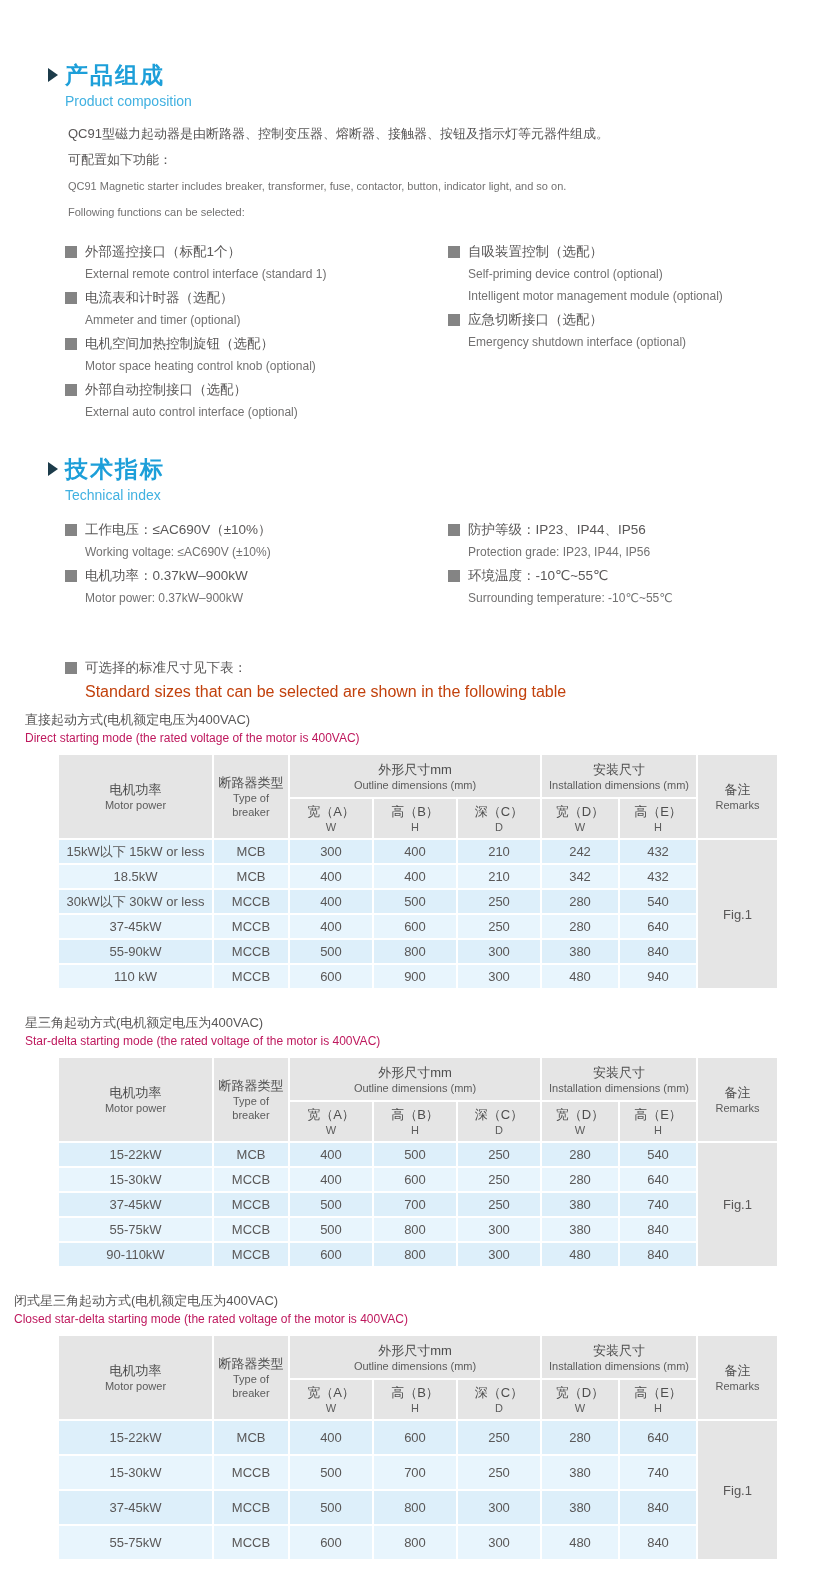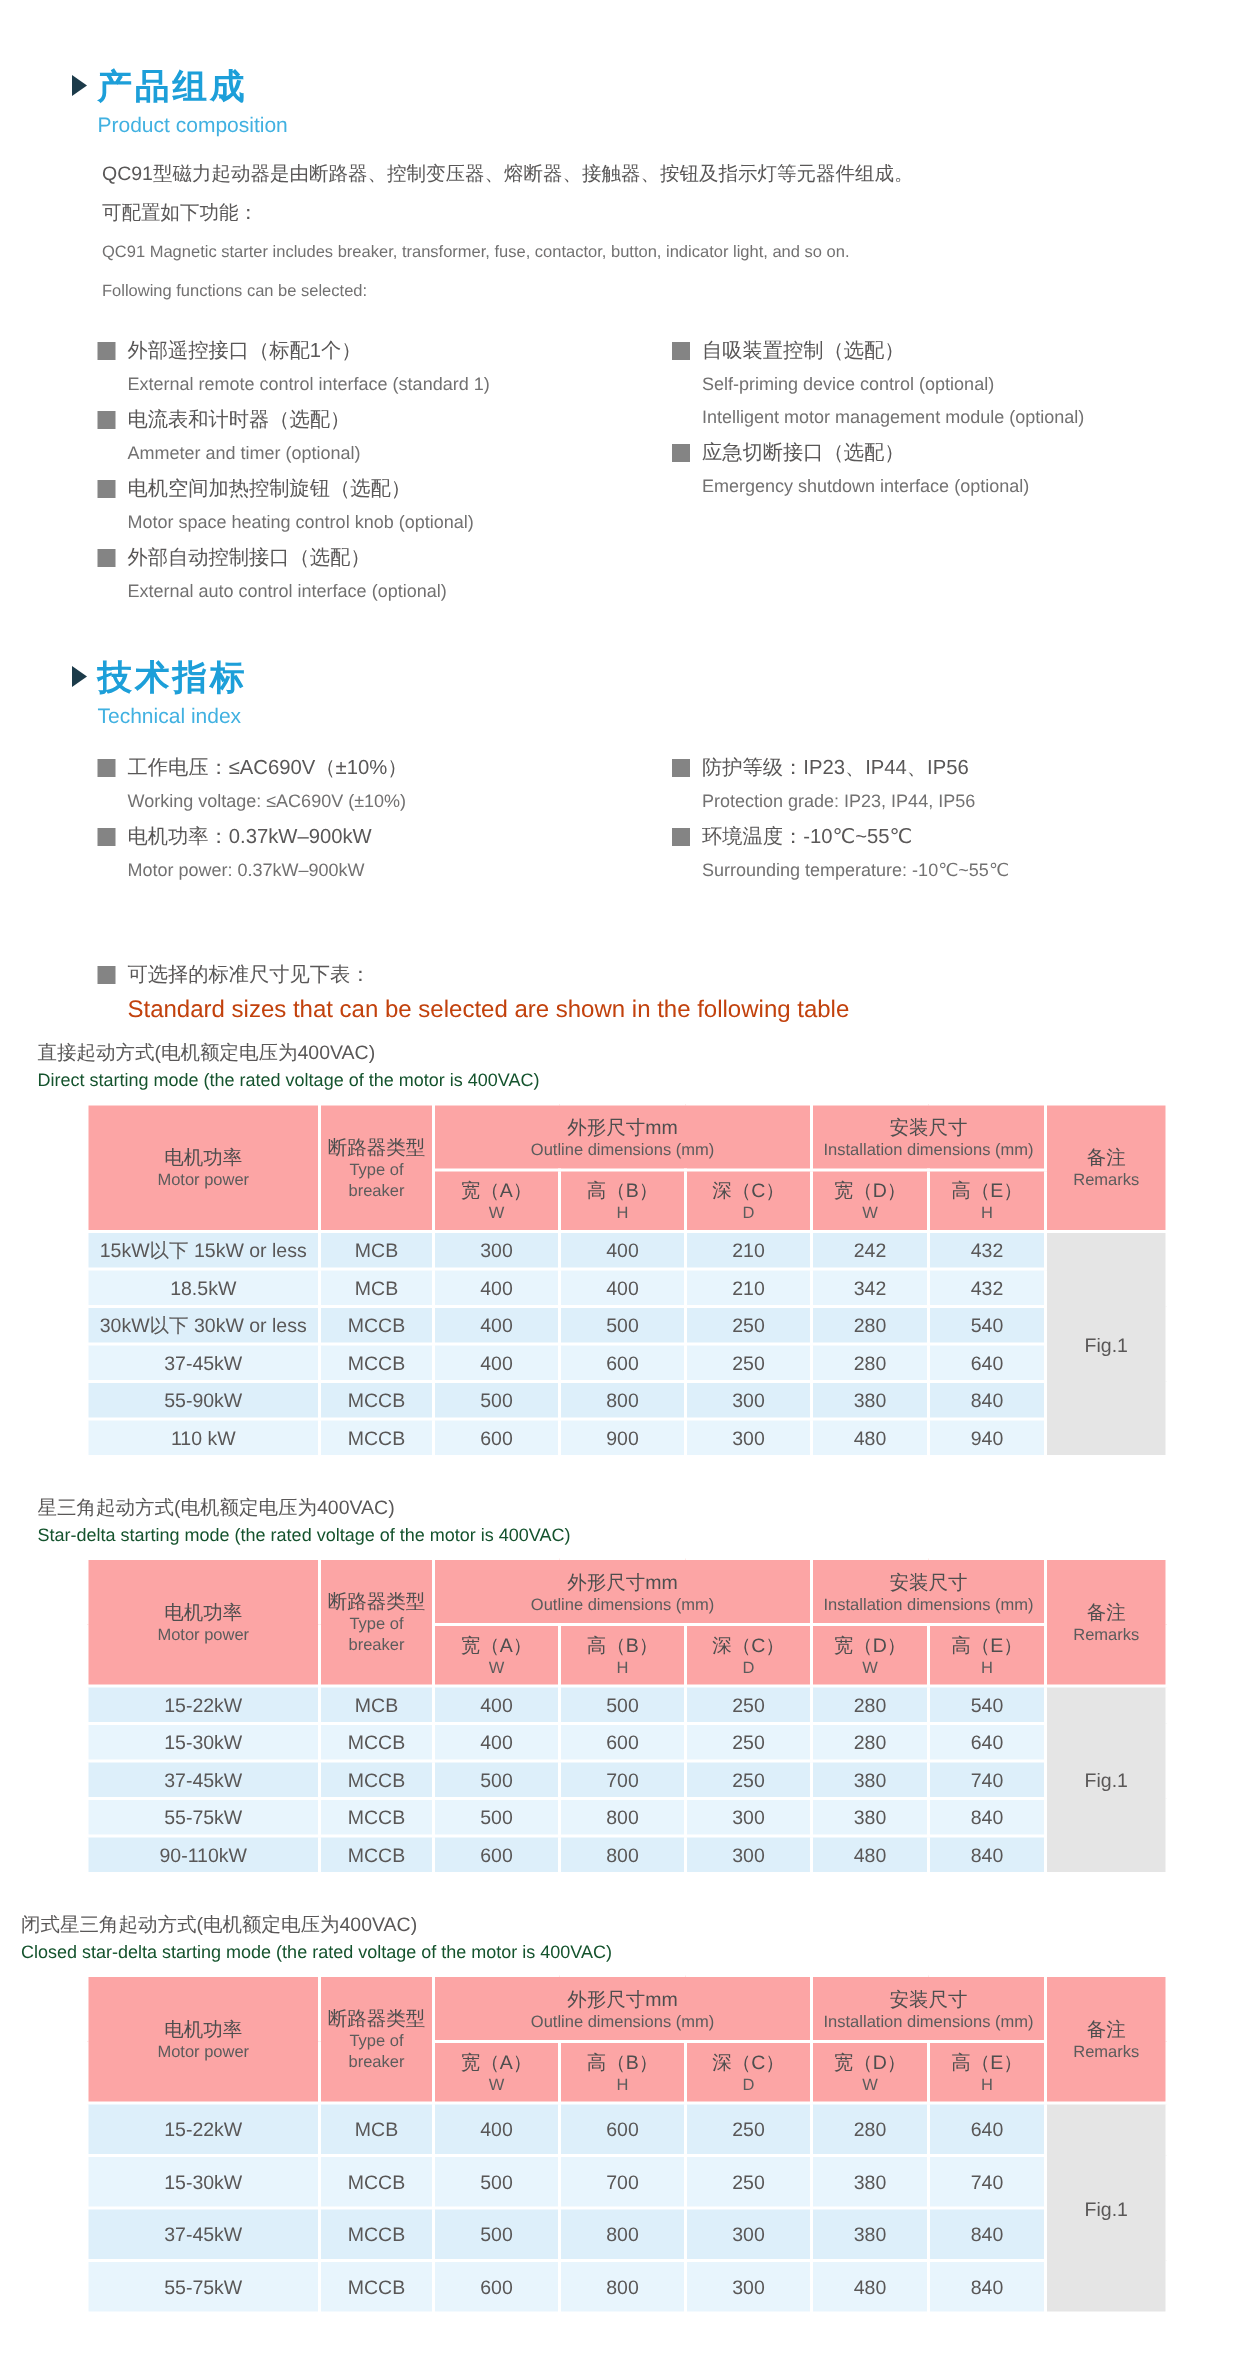--- a/index.html
+++ b/index.html
@@ -1,18 +1,18 @@
 <!DOCTYPE html>
 <html><head>
 <meta charset="utf-8">
 <style>
   * { margin:0; padding:0; box-sizing:border-box; }
   html,body { background:#ffffff; }
   body { font-family:"Liberation Sans","DejaVu Sans",sans-serif; color:#595757; }
-  .page { width:830px; height:1576px; background:#fff; overflow:hidden; position:relative; padding-top:45px; }
+  .page { width:830px; height:1576px; background:#fff; overflow:hidden; position:relative; padding-top:63px; }
 
   
   .sec-head { display:flex; align-items:center; margin-left:48px; }
   .tri { width:0; height:0; border-left:10px solid #1c3b4a; border-top:7px solid transparent; border-bottom:7px solid transparent; margin-right:7px; }
   .sec-title { font-size:23px; font-weight:bold; color:#1d9fd9; letter-spacing:2px; line-height:1.05; }
   .sec-sub { margin:6px 0 0 65px; font-size:14px; color:#41b1e1; }
 
   
   .intro { margin:12px 0 0 68px; }
   .intro p { line-height:26px; }
@@ -30,34 +30,34 @@
 
   .tech-section { margin-top:30px; }
 
   
   .note { margin:46px 0 0 65px; }
   .note-zh { display:flex; align-items:center; font-size:13.5px; color:#595757; height:17px; }
   .note-en { margin:7px 0 0 20px; font-size:16px; color:#c2410c; }
 
   
   .tcap-zh { margin:10px 0 0 25px; font-size:13px; color:#595757; line-height:17px; }
-  .tcap-en { margin:3px 0 0 25px; font-size:12px; color:#14532d; line-height:15px; }
+  .tcap-en { margin:3px 0 0 25px; font-size:12px; color:#be185d; line-height:15px; }
   .cap2 { margin-top:24px; }
   .cap3 { margin-top:24px; margin-left:14px; }
   .cap3en { margin-left:14px; }
 
   
   table.dim { border-collapse:collapse; table-layout:fixed; width:720px; margin:7px 0 0 57px; }
   table.dim col.c-motor { width:155px; }
   table.dim col.c-brk   { width:76px; }
   table.dim col.c-dim   { width:84px; }
   table.dim col.c-ins   { width:78px; }
   table.dim col.c-rem   { width:81px; }
   table.dim th, table.dim td { border:2px solid #ffffff; text-align:center; vertical-align:middle; }
-  table.dim th { background:#fca5a5; font-weight:normal; padding:4px 2px; }
+  table.dim th { background:#e5e5e5; font-weight:normal; padding:4px 2px; }
   .th-zh { font-size:13px; color:#4e4e4e; line-height:17px; }
   .th-en { font-size:11px; color:#5c5c5c; line-height:14px; }
   th.group { height:44px; }
   th.subhead { height:36px; }
   table.dim td { font-size:13px; color:#595757; background:#ddeffa; }
   table.t1 td, table.t2 td { height:25px; }
   table.t3 td { height:35px; }
   table.dim tbody tr:nth-child(even) td { background:#e8f5fd; }
   table.dim td.remark-cell { background:#e5e5e5; font-size:13px; color:#595757; }
 </style>

